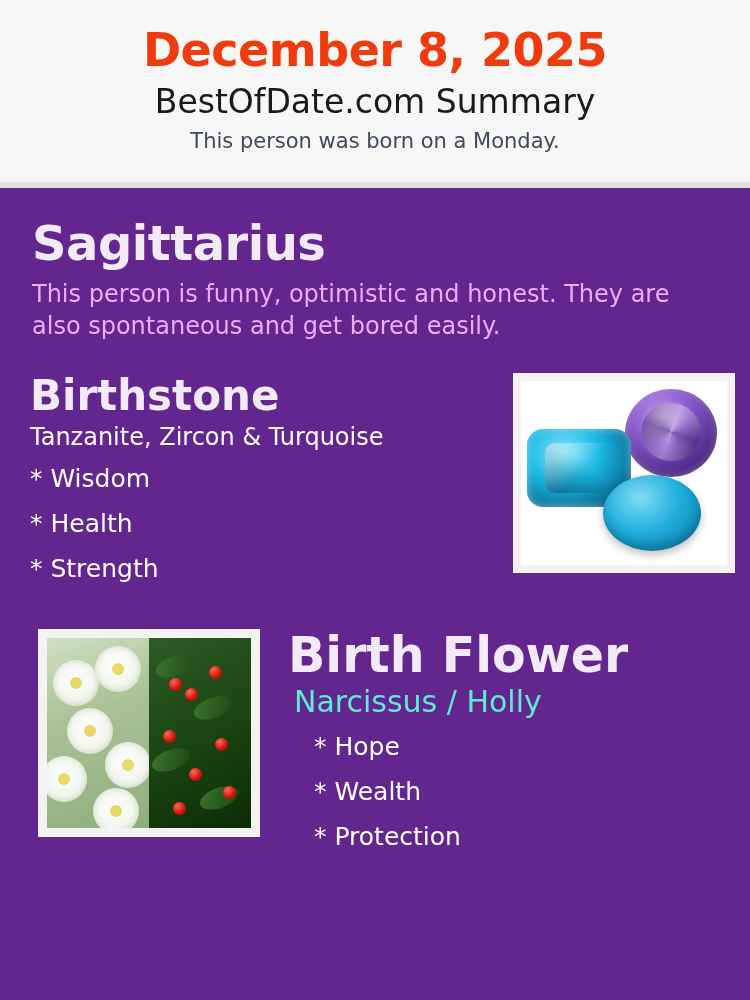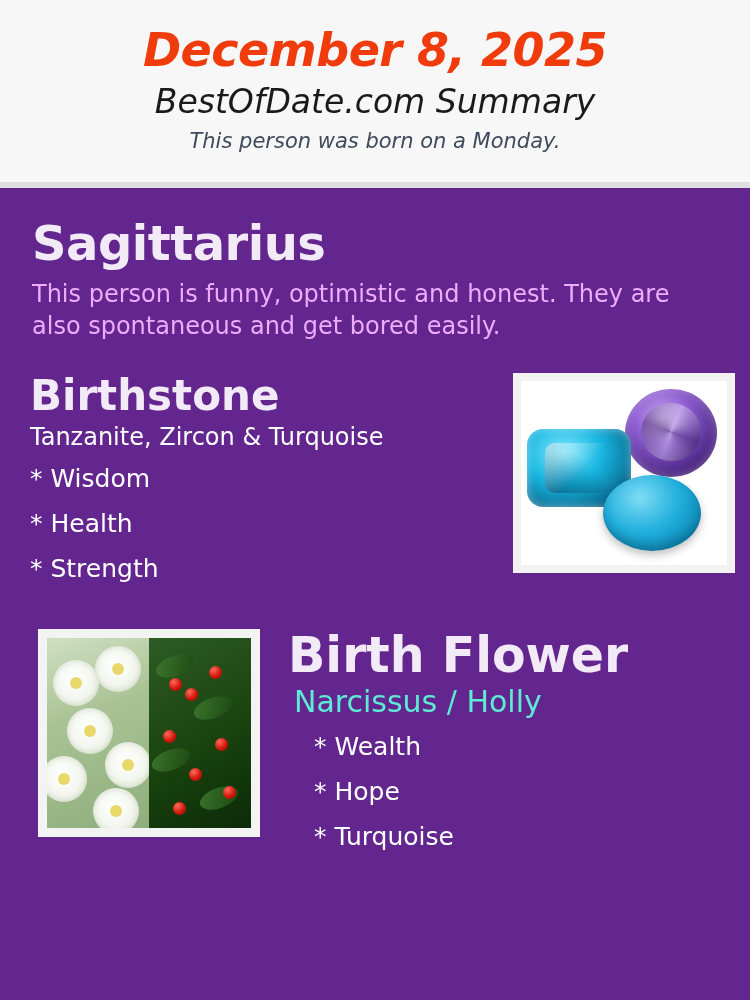--- a/index.html
+++ b/index.html
@@ -20,21 +20,20 @@
     background: #ffffff;
   }
 
   
   .header {
     background: #f7f7f7;
     padding: 20px 20px 5px 20px;
     text-align: center;
     box-sizing: border-box;
     height: 182px;
-    font-style: italic;
   }
   .header-date {
     color: #f03c0c;
     font-size: 46px;
     font-weight: bold;
     line-height: 1.05;
     letter-spacing: -0.5px;
     margin: 6px 0 0 0;
   }
   .header-site {
@@ -337,21 +336,21 @@
             <div class="berry" style="left:40px; top:130px;"></div>
             <div class="berry" style="left:74px; top:148px;"></div>
             <div class="berry" style="left:24px; top:164px;"></div>
           </div>
         </div>
       </div>
       <div class="flower-text">
         <div class="flower-title">Birth Flower</div>
         <div class="flower-sub">Narcissus / Holly</div>
         <ul class="flower-list">
+          <li>* Hope</li>
           <li>* Wealth</li>
-          <li>* Hope</li>
-          <li>* Turquoise</li>
+          <li>* Protection</li>
         </ul>
       </div>
     </div>
 
   </div>
 </div>
 
 </body></html>

